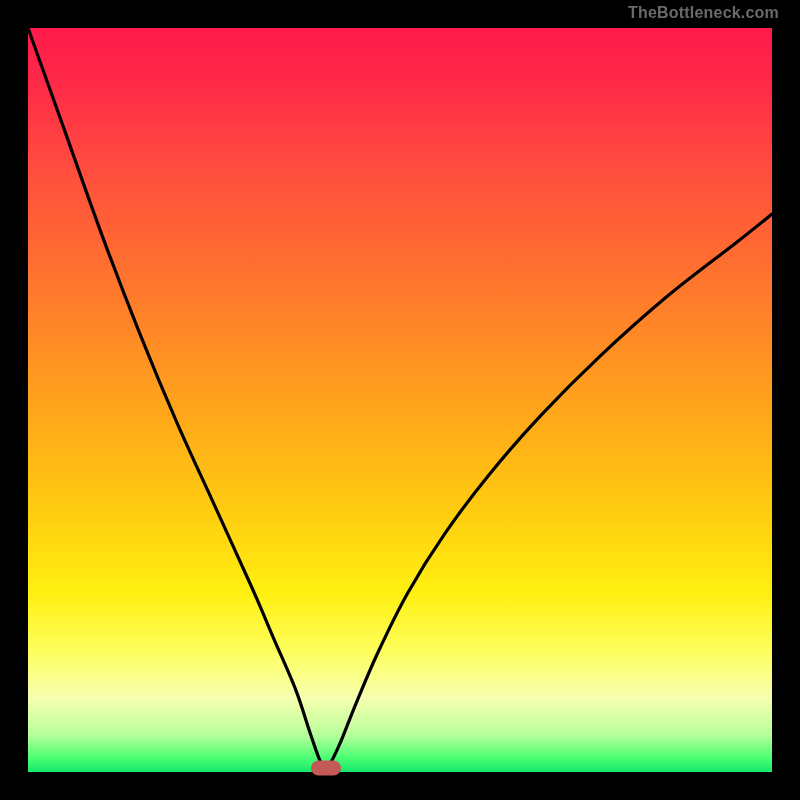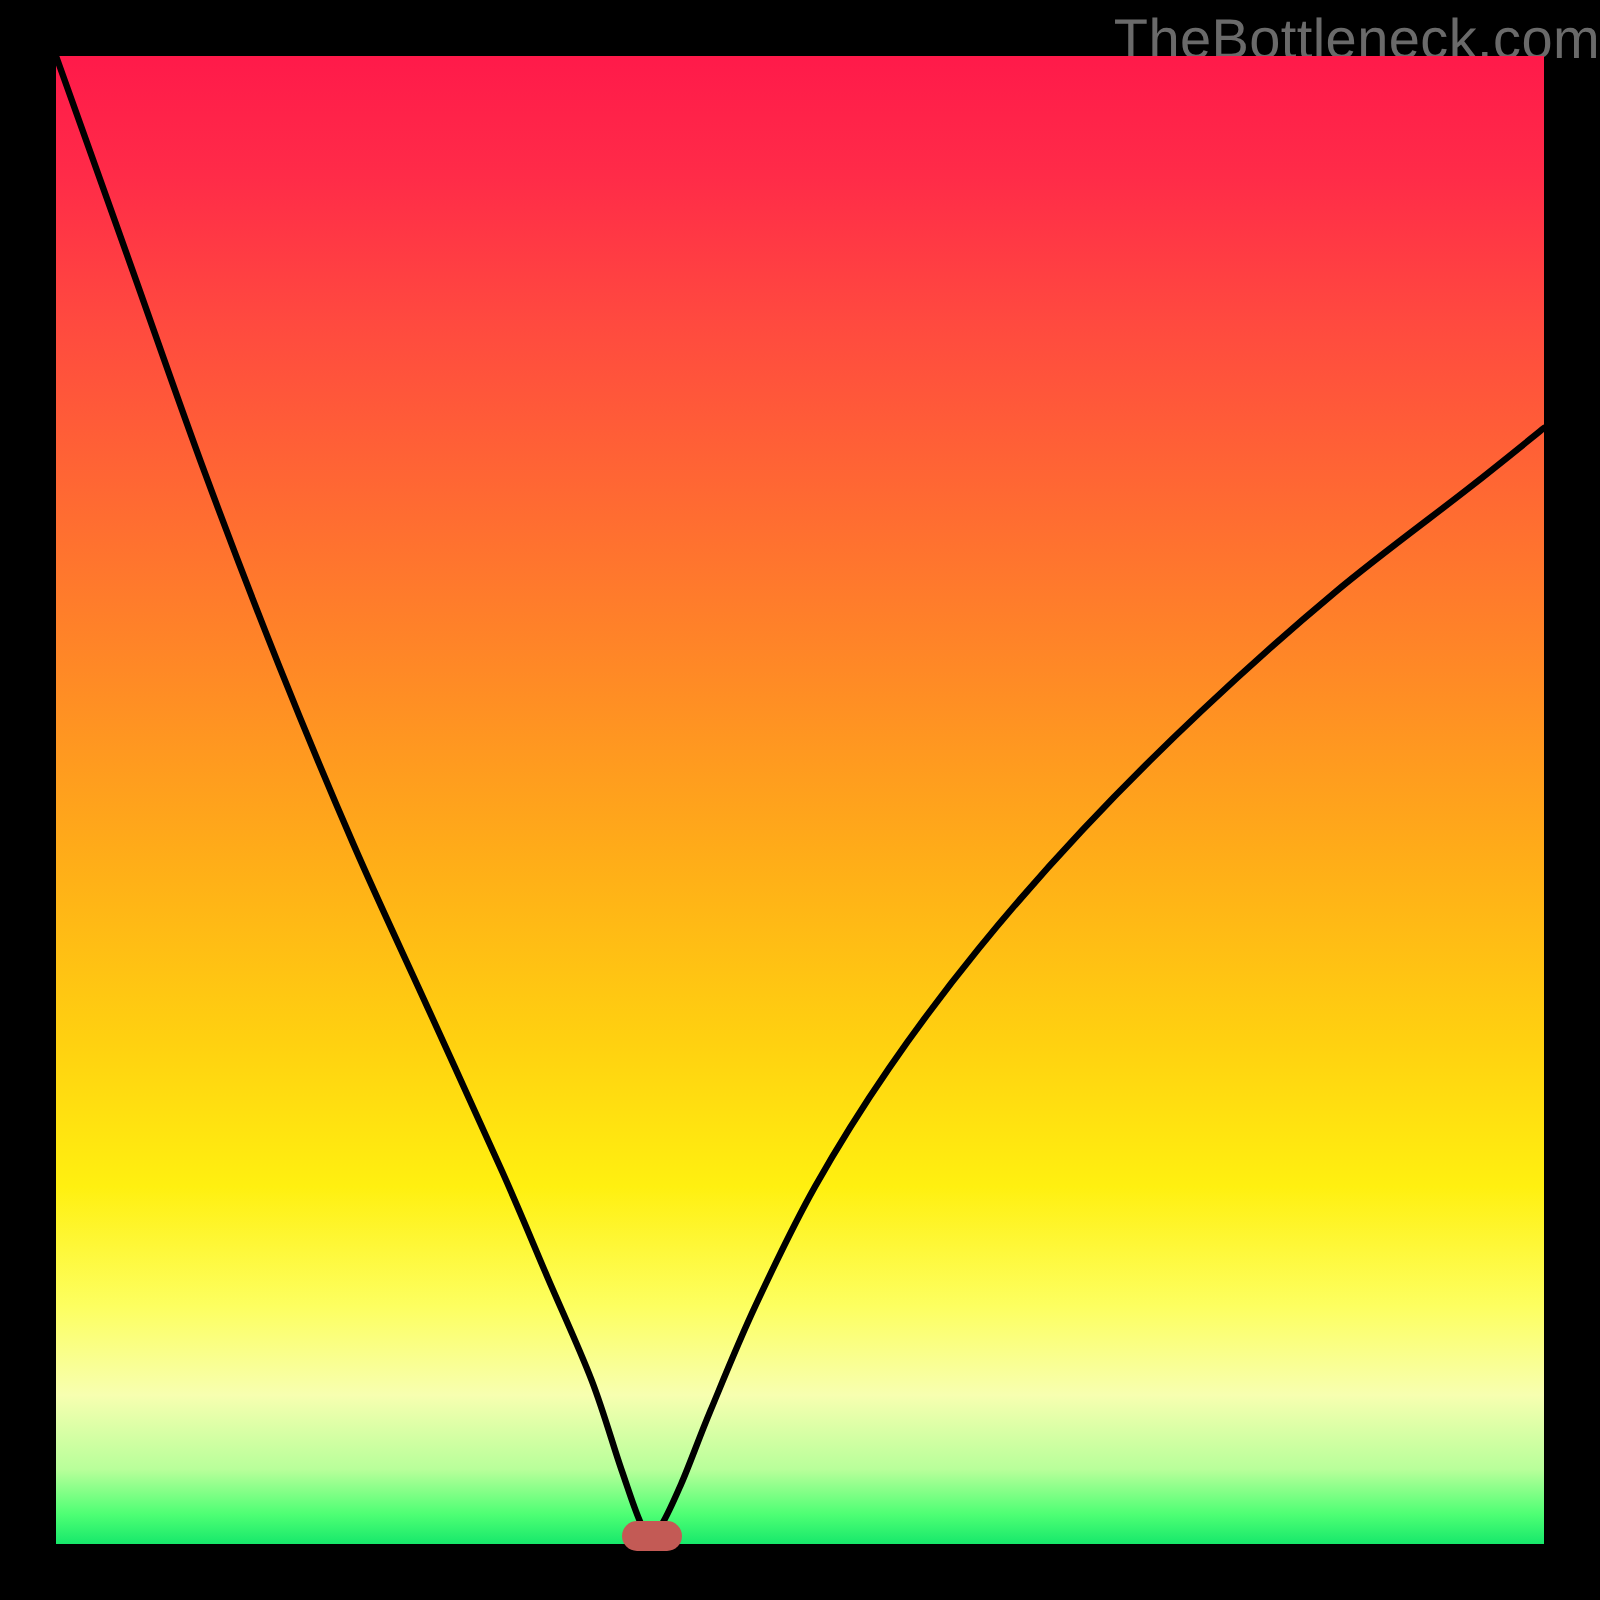--- a/index.html
+++ b/index.html
@@ -39,24 +39,24 @@
       #fdff60 84%,
       #f7ffb0 90%,
       #b8ff9a 95%,
       #4eff74 98%,
       #17e86b 100%
     );
   }
   .watermark {
     position: absolute;
     top: 4px;
-    right: 0;
+    right: 21px;
     color: #6a6a6a;
-    font-size: 28px;
-    font-weight: 400;
+    font-size: 16px;
+    font-weight: 700;
     letter-spacing: 0.2px;
     user-select: none;
   }
   .marker {
     position: absolute;
     width: 30px;
     height: 15px;
     border-radius: 8px;
     background: #c35a55;
     transform: translate(-50%, -50%);

